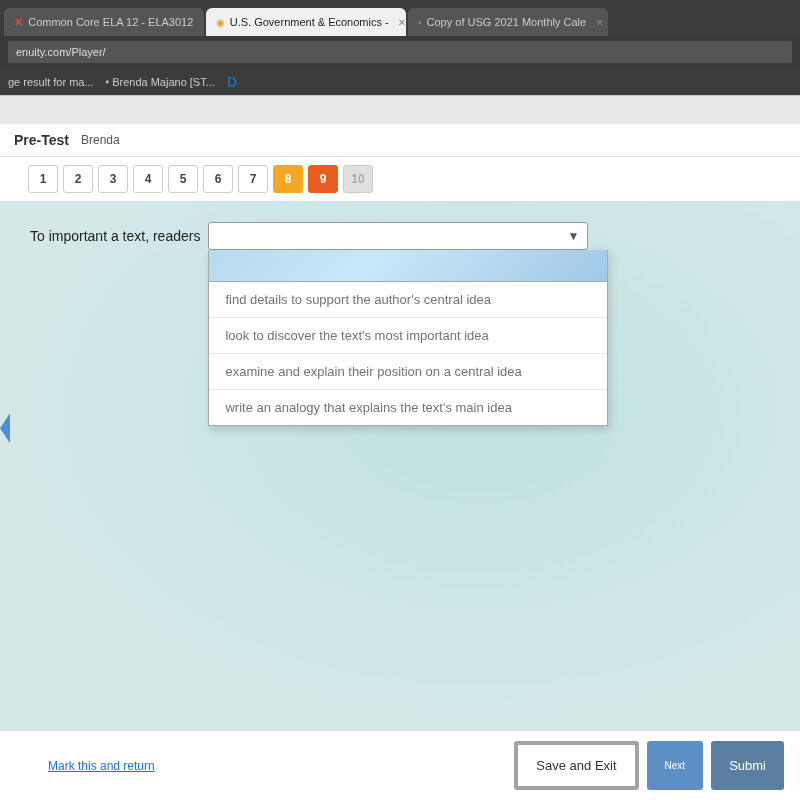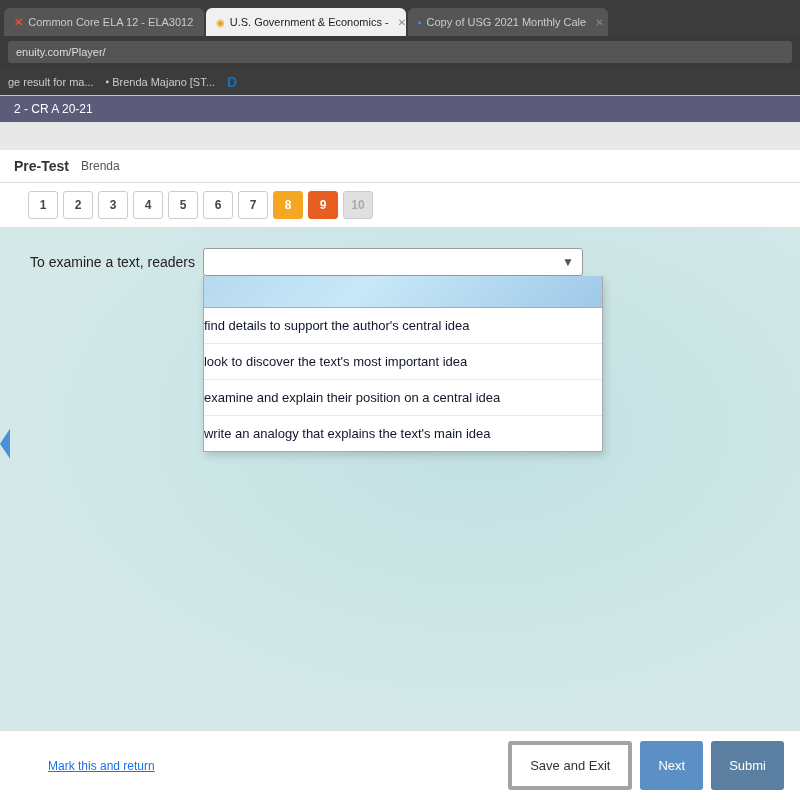--- a/index.html
+++ b/index.html
@@ -258,23 +258,23 @@
       box-shadow: 2px 4px 8px rgba(0,0,0,0.15);
     }
 
     .dropdown-list-header {
       height: 32px;
       background: linear-gradient(135deg, #b8d8f0 0%, #c8e8f8 40%, #a0c8e8 100%);
       border-bottom: 1px solid #aaa;
     }
 
     .dropdown-item {
-      padding: 10px 0;
+      padding: 10px 16px;
       font-size: 13px;
-      color: #0f172a;
+      color: #737373;
       cursor: pointer;
       border-bottom: 1px solid #e8e8e8;
     }
 
     .dropdown-item:last-child {
       border-bottom: none;
     }
 
     
     .side-arrow {
@@ -320,21 +320,21 @@
       font-size: 13px;
       color: #333;
       cursor: pointer;
     }
 
     .btn-next {
       padding: 7px 18px;
       background: #5c8fc4;
       border: none;
       border-radius: 3px;
-      font-size: 13px;
+      font-size: 10px;
       color: white;
       cursor: pointer;
     }
 
     .btn-submit {
       padding: 17px 18px;
       background: #5a7fa0;
       border: none;
       border-radius: 3px;
       font-size: 13px;
@@ -377,23 +377,20 @@
       <span class="bookmark-icon">▪</span>
       <span>Brenda Majano [ST...</span>
     </span>
     <span class="bookmark-item">
       <span style="color:#1a6eb5; font-size:14px; font-weight:bold;">D</span>
     </span>
   </div>
 
   <div class="page-content">
 
-    <div class="top-bar">
-      <span>2 - CR A 20-21</span>
-    </div>
 
     <div class="pretest-header">
       <span class="pretest-label">Pre-Test</span>
       <span class="active-badge">Brenda</span>
     </div>
 
     <div class="nav-buttons">
       <div class="side-arrow"></div>
       <button class="nav-btn" style="margin-left:14px;">1</button>
       <button class="nav-btn">2</button>
@@ -404,21 +401,21 @@
       <button class="nav-btn">7</button>
       <button class="nav-btn answered">8</button>
       <button class="nav-btn current">9</button>
       <button class="nav-btn disabled">10</button>
     </div>
 
     <div class="question-area">
       <div style="position:absolute; left:0; top:40%; width:10px; height:30px; background:#4a90d9; clip-path:polygon(0 50%, 100% 0, 100% 100%);"></div>
 
       <div class="question-text">
-        <span>To examine a text, readers</span>
+        <span>To important a text, readers</span>
         <div class="dropdown-container">
           <div class="dropdown-trigger">
             <span class="dropdown-chevron">▼</span>
           </div>
           <div class="dropdown-list">
             <div class="dropdown-list-header"></div>
             <div class="dropdown-item">find details to support the author's central idea</div>
             <div class="dropdown-item">look to discover the text's most important idea</div>
             <div class="dropdown-item">examine and explain their position on a central idea</div>
             <div class="dropdown-item">write an analogy that explains the text's main idea</div>

